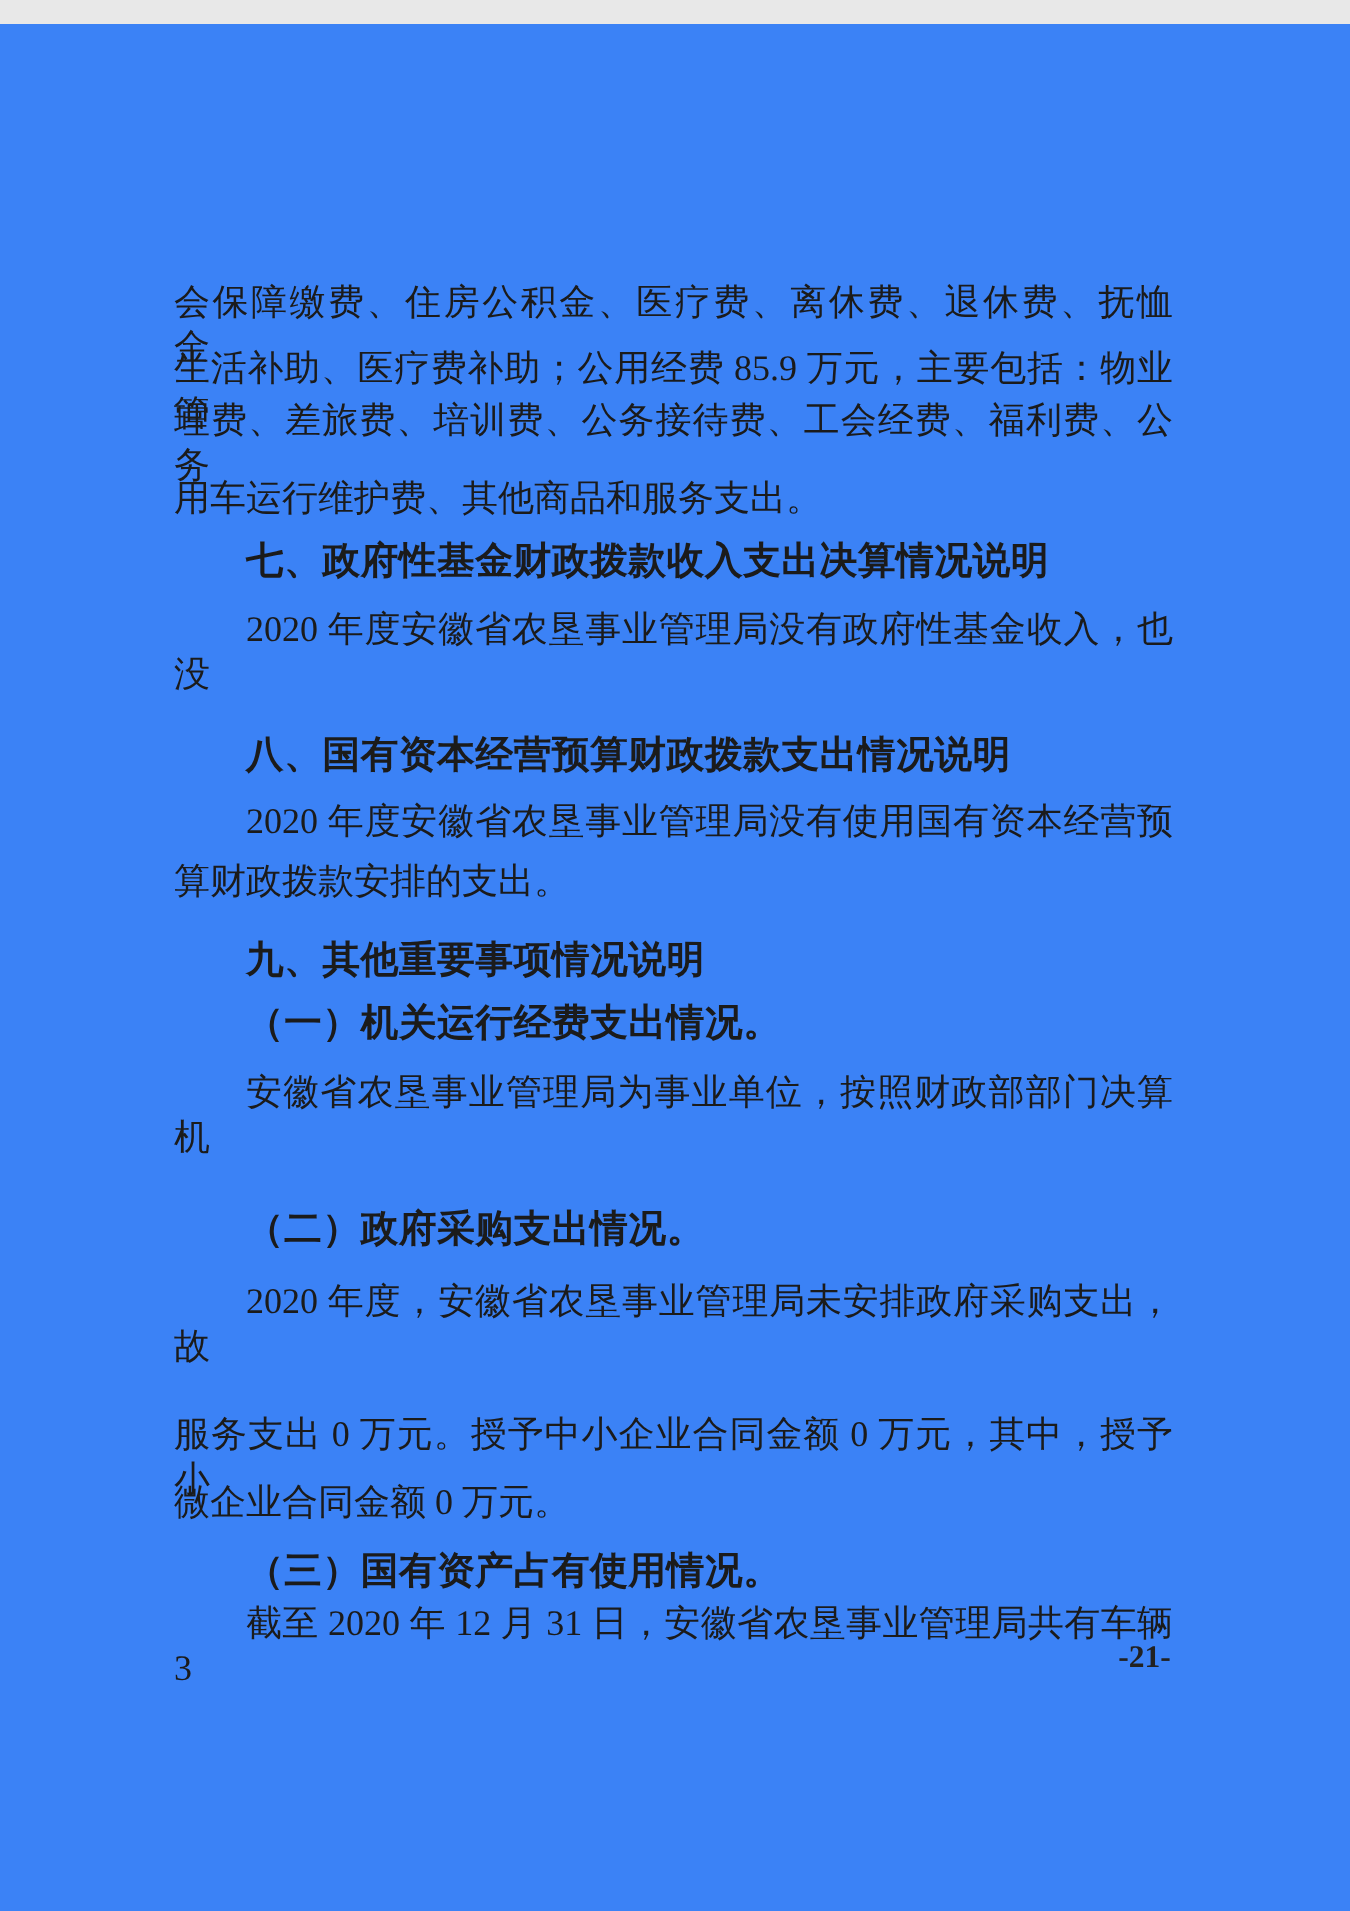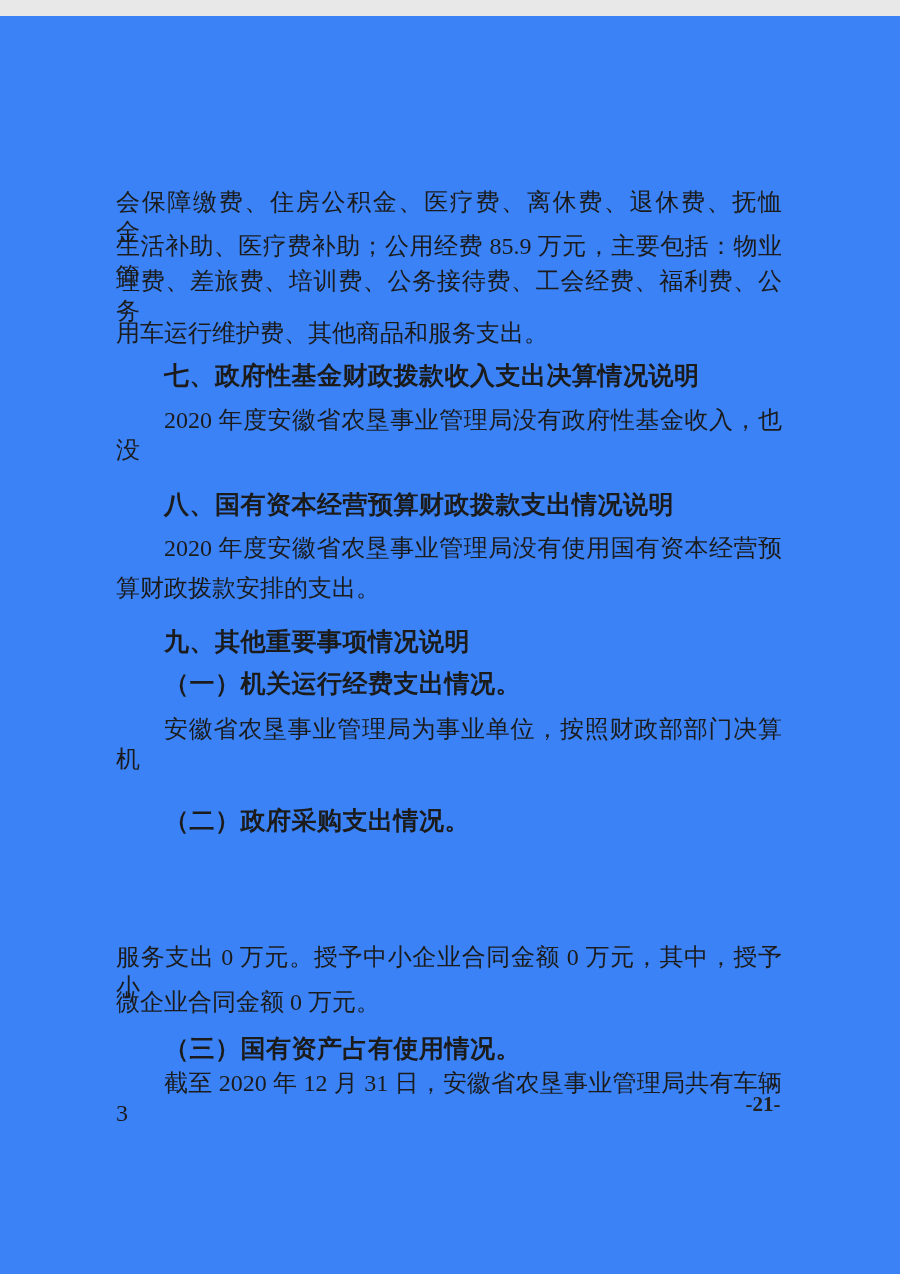--- a/index.html
+++ b/index.html
@@ -22,21 +22,21 @@
     width: 666px;
     white-space: nowrap;
   }
   .body-text {
     font-family: "Liberation Serif", "DejaVu Serif", serif;
     font-size: 24px;
     line-height: 30px;
     font-weight: 400;
   }
   .heading-text {
-    font-family: Liberation Serif, serif;
+    font-family: Liberation Mono, monospace;
     font-size: 25px;
     line-height: 30px;
     font-weight: 700;
     letter-spacing: 0.5px;
   }
   .indent { text-indent: 48px; }
   .just {
     white-space: normal;
     text-align: justify;
     text-align-last: justify;
@@ -69,20 +69,21 @@
   <div class="line heading-text indent" style="top:474px">八、国有资本经营预算财政拨款支出情况说明</div>
   <div class="line body-text indent just" style="top:517px">2020 年度安徽省农垦事业管理局没有使用国有资本经营预</div>
   <div class="line body-text" style="top:557px">算财政拨款安排的支出。</div>
 
   <div class="line heading-text indent" style="top:611px">九、其他重要事项情况说明</div>
 
   <div class="line heading-text indent" style="top:653px">（一）机关运行经费支出情况。</div>
   <div class="line body-text indent just" style="top:698px">安徽省农垦事业管理局为事业单位，按照财政部部门决算机</div>
 
   <div class="line heading-text indent" style="top:790px">（二）政府采购支出情况。</div>
+  <div class="line body-text indent just" style="top:837px">2020 年度，安徽省农垦事业管理局未安排政府采购支出，故</div>
   <div class="line body-text just" style="top:926px">服务支出 0 万元。授予中小企业合同金额 0 万元，其中，授予小</div>
   <div class="line body-text" style="top:971px">微企业合同金额 0 万元。</div>
 
   <div class="line heading-text indent" style="top:1018px">（三）国有资产占有使用情况。</div>
   <div class="line body-text indent just" style="top:1052px">截至 2020 年 12 月 31 日，安徽省农垦事业管理局共有车辆 3</div>
 
   <div class="page-number">-21-</div>
 
 </div>
 

